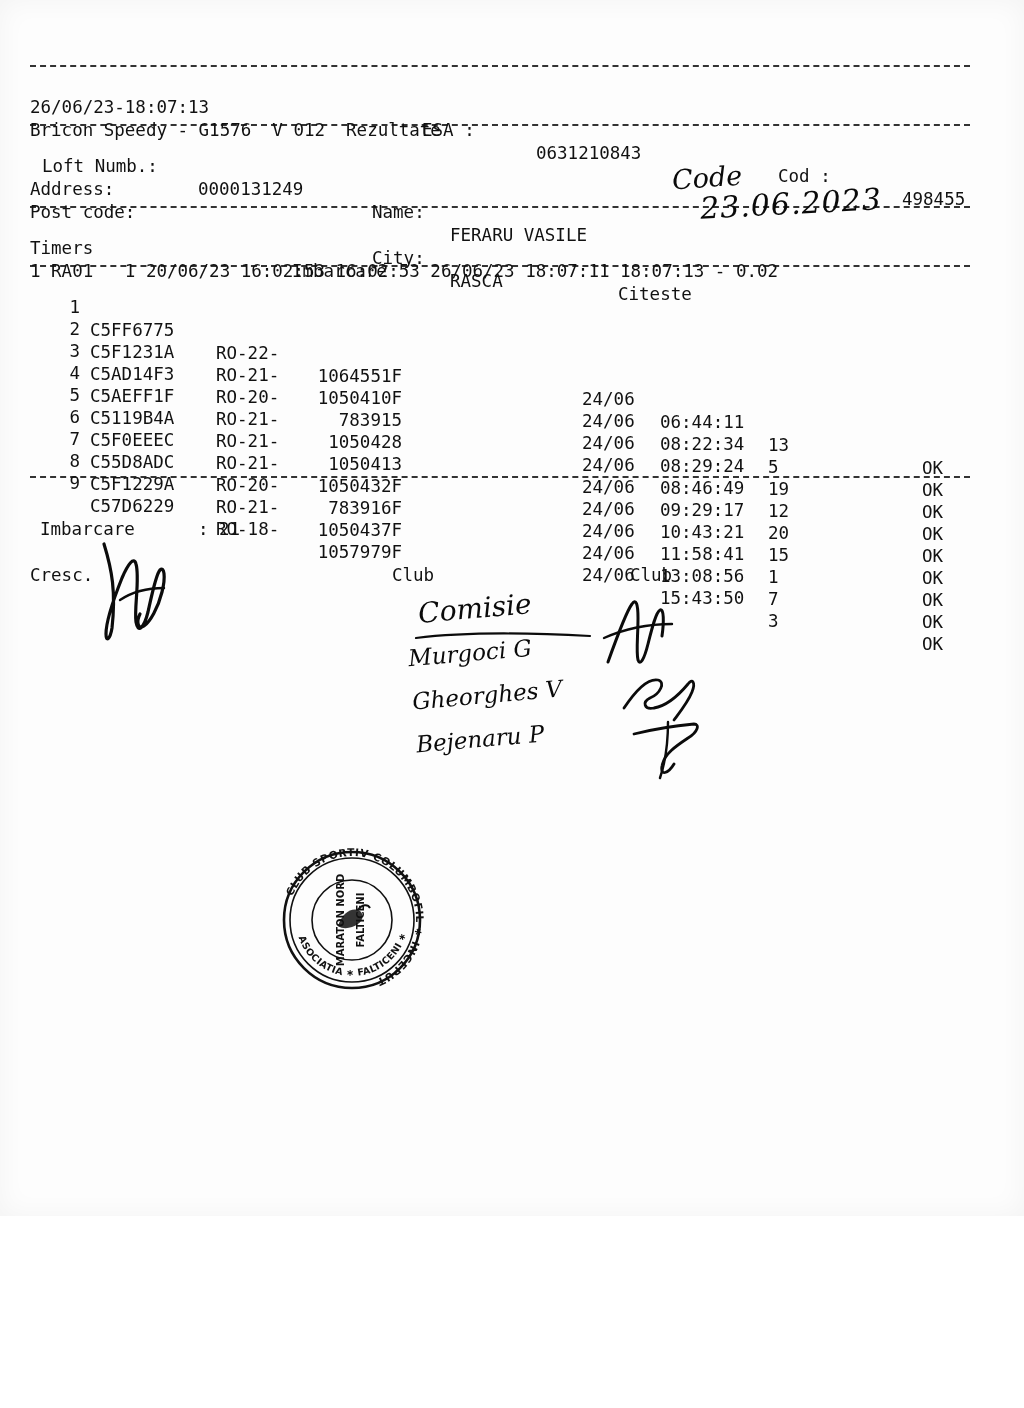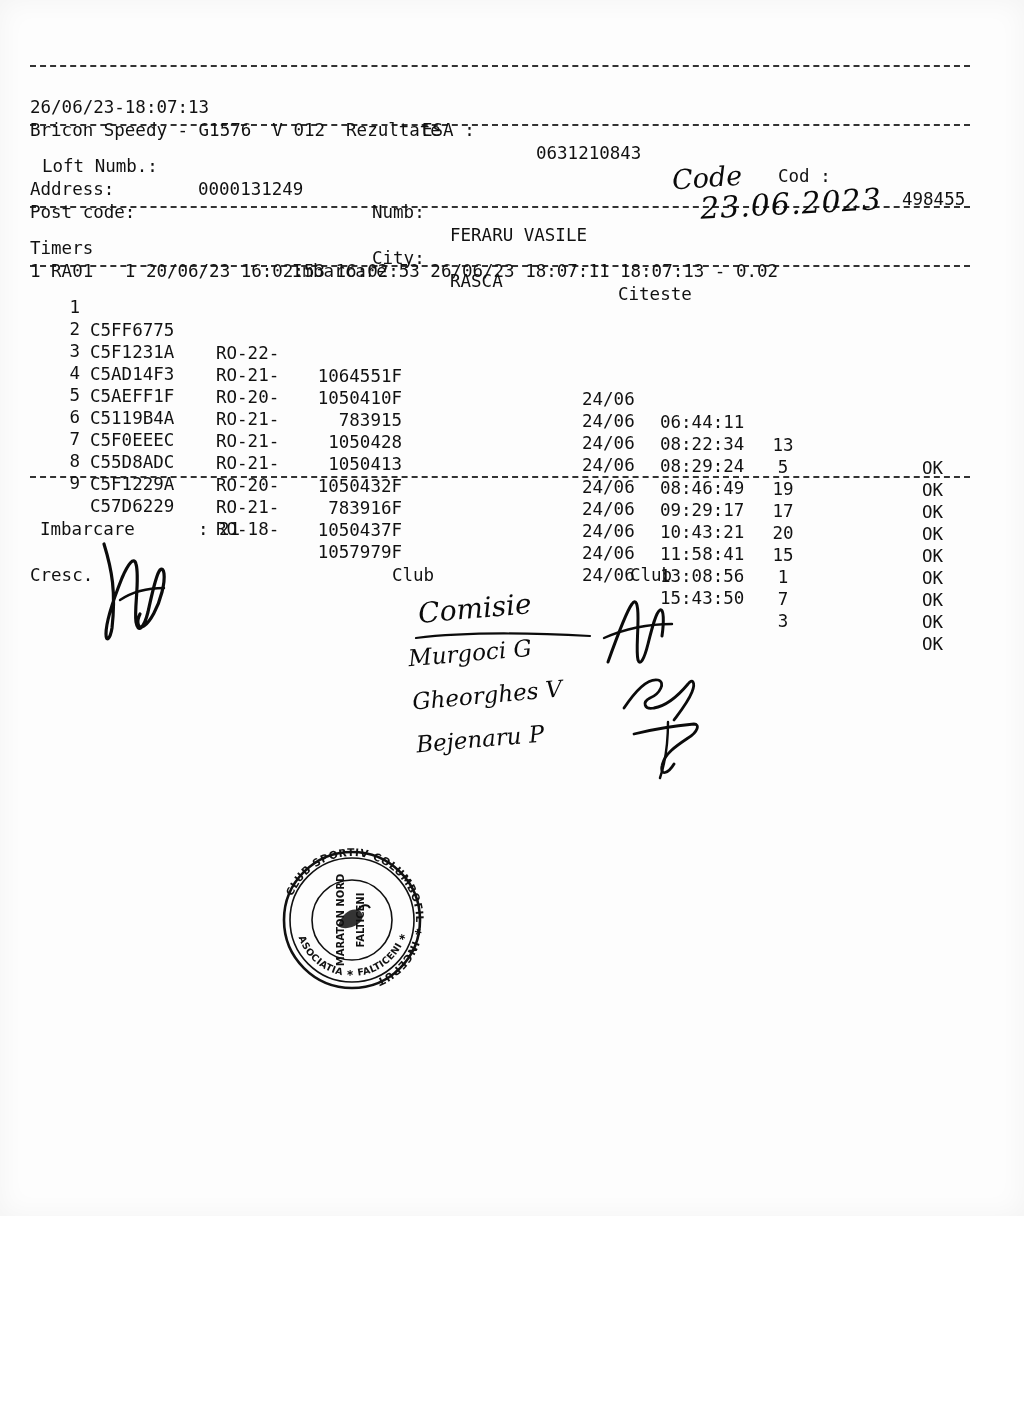--- a/index.html
+++ b/index.html
@@ -65,21 +65,21 @@
     position: relative;
     height: 22px;
     white-space: pre;
   }
   .c-idx   { position: absolute; left: 22px;  width: 28px; text-align: right; }
   .c-chip  { position: absolute; left: 60px; font-weight: normal; }
   .c-ctry  { position: absolute; left: 186px; }
   .c-ring  { position: absolute; left: 252px; width: 120px; text-align: right; }
   .c-date  { position: absolute; left: 552px; }
   .c-time  { position: absolute; left: 630px; }
-  .c-num   { position: absolute; left: 738px; width: 30px; text-align: center; }
+  .c-num   { position: absolute; left: 738px; width: 30px; text-align: left; }
   .c-ok    { position: absolute; left: 892px; }
 
   .footer-block {
     margin-top: 18px;
     position: relative;
     height: 120px;
   }
 
   
   .ink {
@@ -134,21 +134,21 @@
 
     <div class="row">
       <span class="abs" style="left:0px;">Bricon Speedy - G1576  V 012  Rezultate</span>
     </div>
 
     <hr class="rule">
 
     <div class="row">
       <span class="abs" style="left:12px;">Loft Numb.:</span>
       <span class="abs" style="left:168px;">0000131249</span>
-      <span class="abs" style="left:342px;">Numb:</span>
+      <span class="abs" style="left:342px;">Name:</span>
       <span class="abs" style="left:420px;">FERARU VASILE</span>
     </div>
 
     <div class="row">
       <span class="abs" style="left:0px;">Address:</span>
       <span class="abs" style="left:168px;"></span>
     </div>
 
     <div class="row">
       <span class="abs" style="left:0px;">Post code:</span>
@@ -206,21 +206,21 @@
         <span class="c-ok">OK</span>
       </div>
 
       <div class="res-row">
         <span class="c-idx">4</span>
         <span class="c-chip">C5AEFF1F</span>
         <span class="c-ctry">RO-21-</span>
         <span class="c-ring">1050428</span>
         <span class="c-date">24/06</span>
         <span class="c-time">08:46:49</span>
-        <span class="c-num">17</span>
+        <span class="c-num">12</span>
         <span class="c-ok">OK</span>
       </div>
 
       <div class="res-row">
         <span class="c-idx">5</span>
         <span class="c-chip">C5119B4A</span>
         <span class="c-ctry">RO-21-</span>
         <span class="c-ring">1050413</span>
         <span class="c-date">24/06</span>
         <span class="c-time">09:29:17</span>

